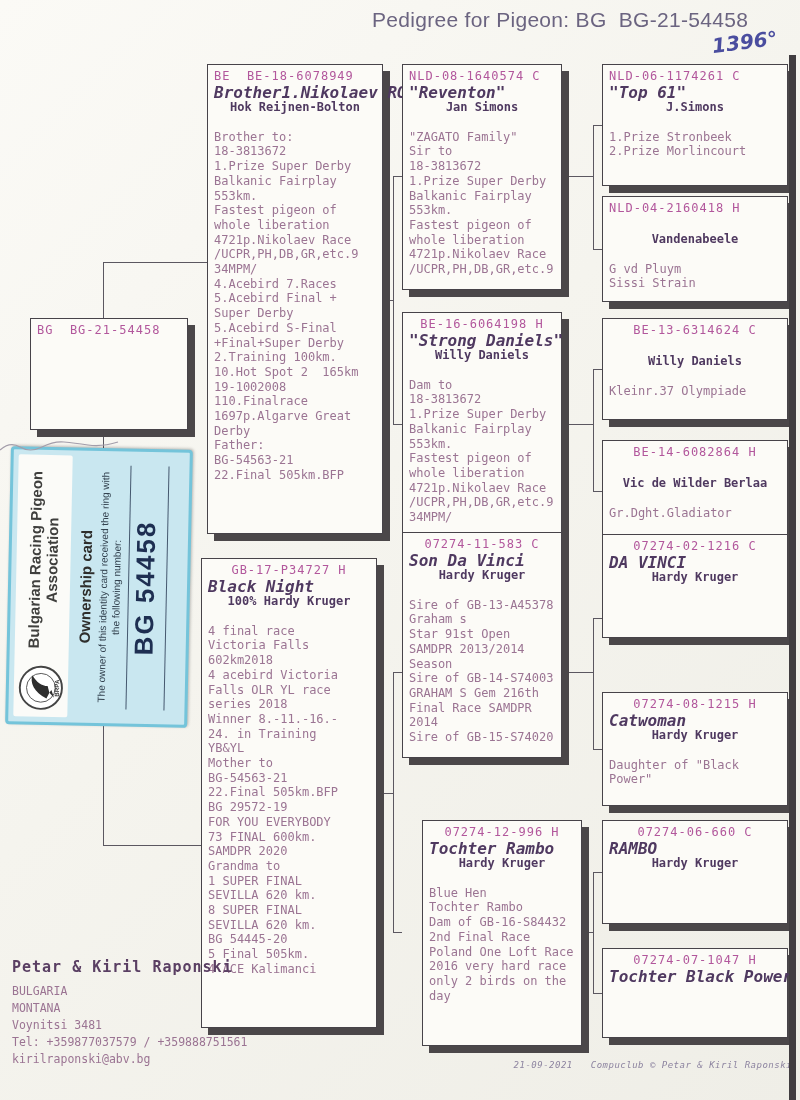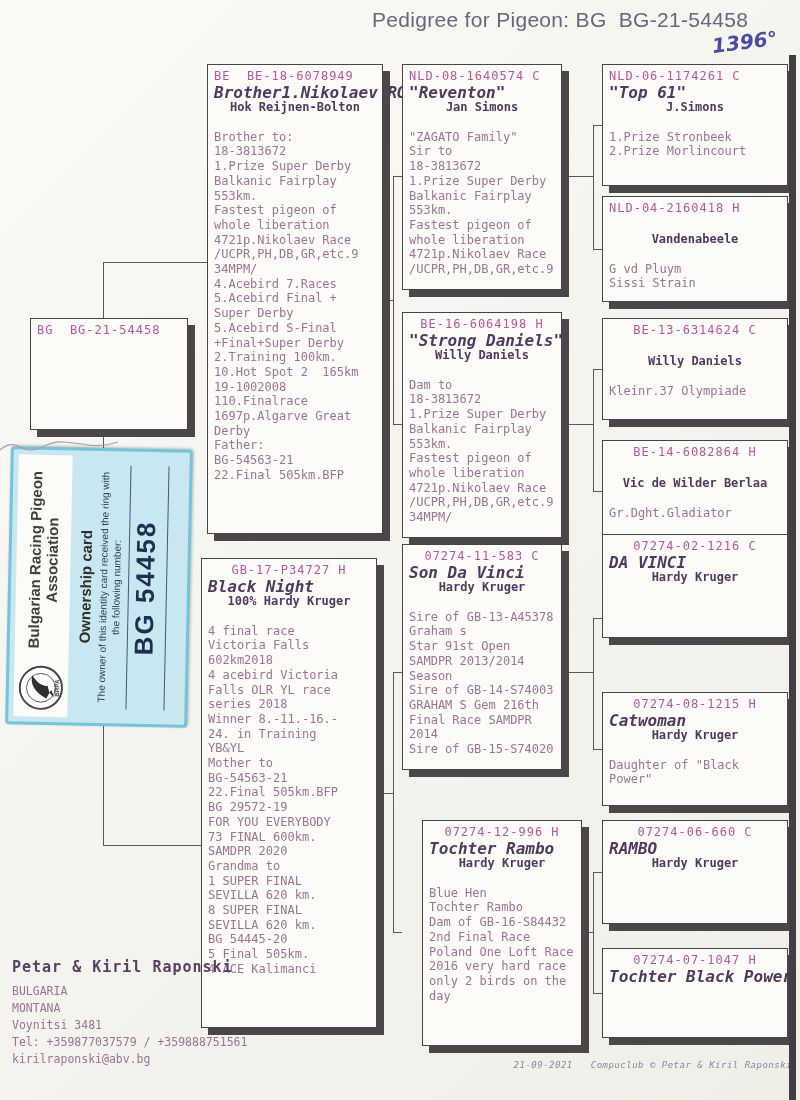--- a/index.html
+++ b/index.html
@@ -204,21 +204,21 @@
 1.Prize Super Derby
 Balkanic Fairplay
 553km.
 Fastest pigeon of
 whole liberation
 4721p.Nikolaev Race
 /UCPR,PH,DB,GR,etc.9
 34MPM/</div>
   </div>
 </div>
-<div class="box" style="left:402px;top:544px;width:160px;height:226px">
+<div class="box" style="left:402px;top:532px;width:160px;height:226px">
   <div class="hdr c">07274-11-583 C</div>
   <div class="bx-body">
     <div class="name1">Son Da Vinci</div>
     <div class="name2">Hardy Kruger</div>
     <div class="lines">
 Sire of GB-13-A45378
 Graham s
 Star 91st Open
 SAMDPR 2013/2014
 Season

